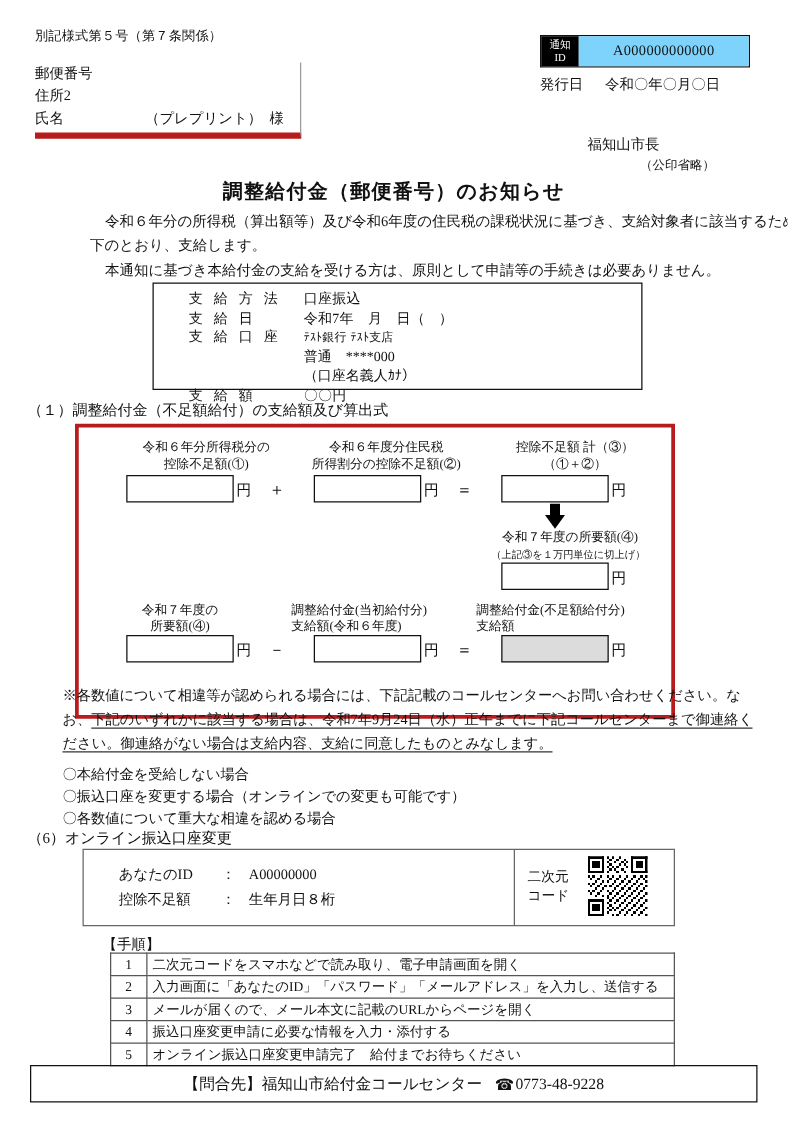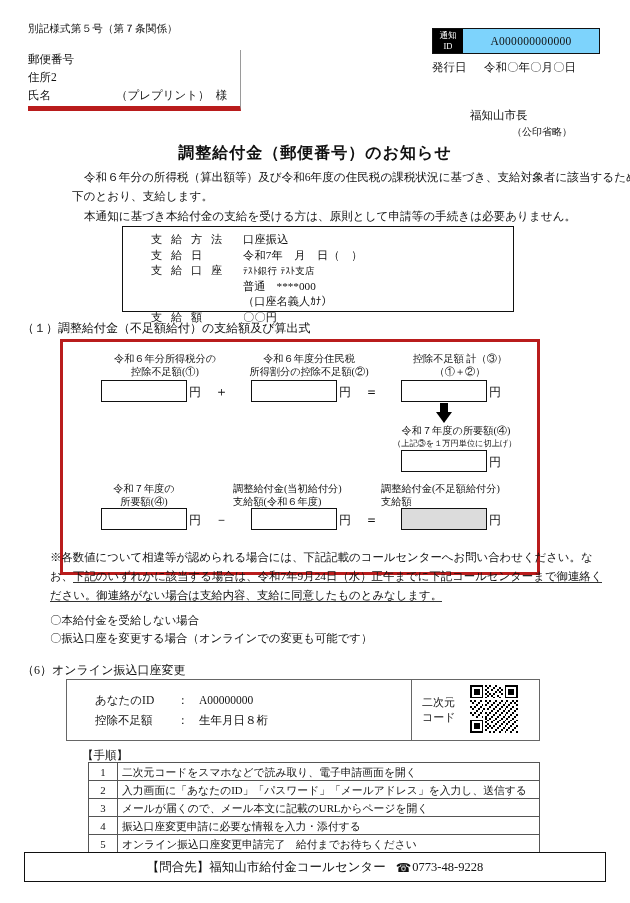--- a/index.html
+++ b/index.html
@@ -435,20 +435,21 @@
     <div class="yen" style="left:426px; top:170px;">円</div>
   </div>
 
   <div class="notice">
     <span>※各数値について相違等が認められる場合には、下記記載のコールセンターへお問い合わせください。なお、</span><span class="u-line">下記のいずれかに該当する場合は、令和7年9月24日（水）正午までに下記コールセンターまで御連絡ください。御連絡がない場合は支給内容、支給に同意したものとみなします。</span>
   </div>
 
   <div class="bullets">
     <div>〇本給付金を受給しない場合</div>
     <div>〇振込口座を変更する場合（オンラインでの変更も可能です）</div>
+    <div>〇各数値について重大な相違を認める場合</div>
   </div>
 
   <div class="sec-head sec2-head">（6）オンライン振込口座変更</div>
 
   <div class="online-box">
     <div class="online-left">
       <div class="cred-line">
         <span class="ck">あなたのID</span>
         <span class="cc">：</span>
         <span class="cv">A00000000</span>

